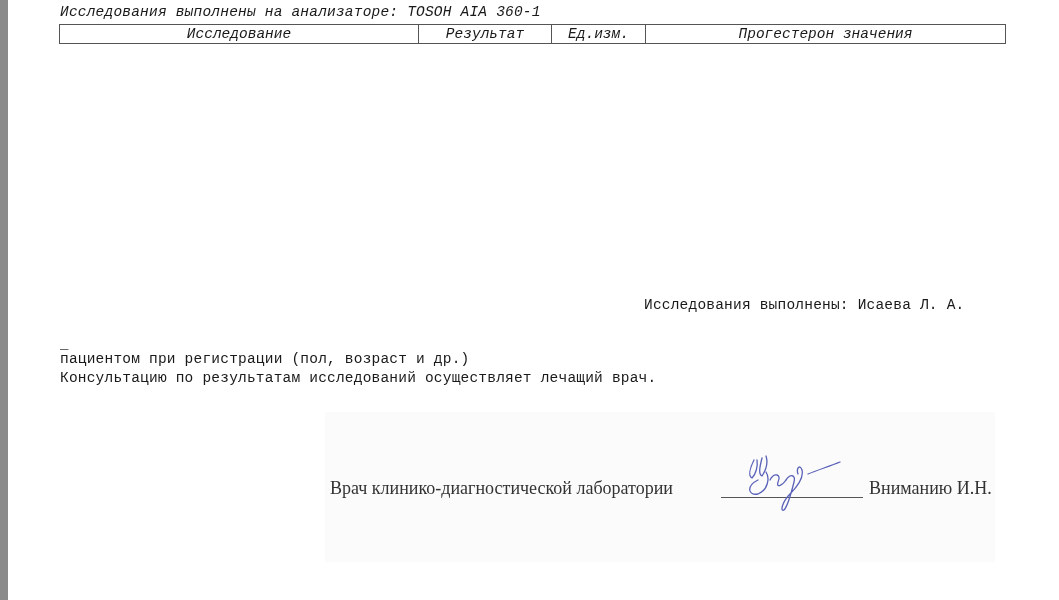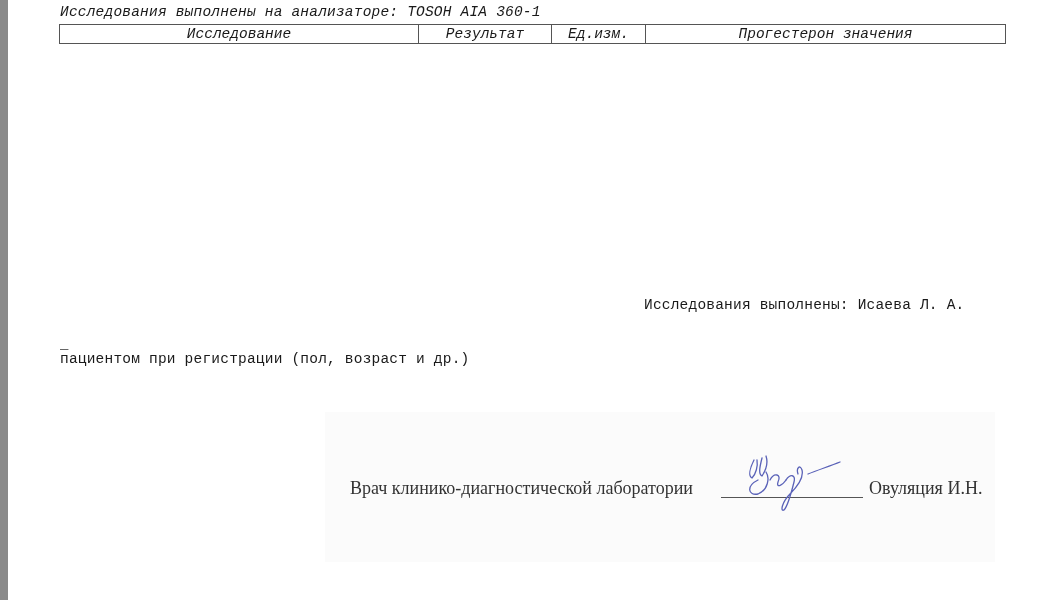--- a/index.html
+++ b/index.html
@@ -34,21 +34,21 @@
   .dash { position: absolute; left: 60px; top: 336px; font-size: 14px; }
   .notice {
     position: absolute; left: 60px; top: 350px; font-size: 14.5px; line-height: 18.5px; white-space: nowrap;
     letter-spacing: 0.2px;
   }
   .sign-area {
     position: absolute; left: 325px; top: 412px; width: 670px; height: 150px; background: #fbfbfb;
   }
   .sign-text {
     position: absolute; left: 330px; top: 478px; font-family: "Liberation Serif", "DejaVu Serif", serif;
-    font-size: 18px; color: #333; white-space: nowrap; margin-left: 20px;
+    font-size: 18px; color: #333; white-space: nowrap;
   }
   .sign-line { position: absolute; left: 721px; top: 497px; width: 142px; border-bottom: 1px solid #555; }
   .sign-name {
     position: absolute; left: 869px; top: 478px; font-family: "Liberation Serif", "DejaVu Serif", serif;
     font-size: 18px; color: #333; white-space: nowrap;
   }
   .signature { position: absolute; left: 740px; top: 450px; }
 </style>
 </head>
 <body>
@@ -75,28 +75,29 @@
   <tbody>
   </tbody>
 </table>
 
 <div class="performed-by">Исследования выполнены: Исаева Л. А.</div>
 
 <div class="dash">_</div>
 
 <div class="notice">
   <div>пациентом при регистрации (пол, возраст и др.)</div>
+  <div>Консультацию по результатам исследований осуществляет лечащий врач.</div>
 </div>
 
 <div class="sign-area"></div>
 <div class="sign-text">Врач клинико-диагностической лаборатории</div>
 <div class="sign-line"></div>
 <svg class="signature" width="110" height="65" viewBox="0 0 110 65">
   <g fill="none" stroke="#5a62b8" stroke-width="1.3" stroke-linecap="round">
     <path d="M14 10 C10 18, 8 26, 12 28 C16 24, 18 16, 17 10"></path>
     <path d="M22 8 C20 16, 18 24, 22 26 C26 20, 28 12, 26 6"></path>
     <path d="M18 30 C6 36, 8 46, 18 44 C28 40, 30 28, 26 22"></path>
     <path d="M30 30 C34 22, 42 24, 38 32 C36 38, 42 36, 46 30"></path>
     <path d="M46 30 C50 24, 56 24, 54 32 C52 40, 48 56, 44 60 C40 62, 42 52, 50 44 C58 36, 64 28, 62 20 C60 14, 56 18, 58 24"></path>
     <path d="M68 24 C78 20, 90 16, 100 12"></path>
   </g>
 </svg>
-<div class="sign-name">Овуляция И.Н.</div>
+<div class="sign-name">Вниманию И.Н.</div>
 
 </body></html>

